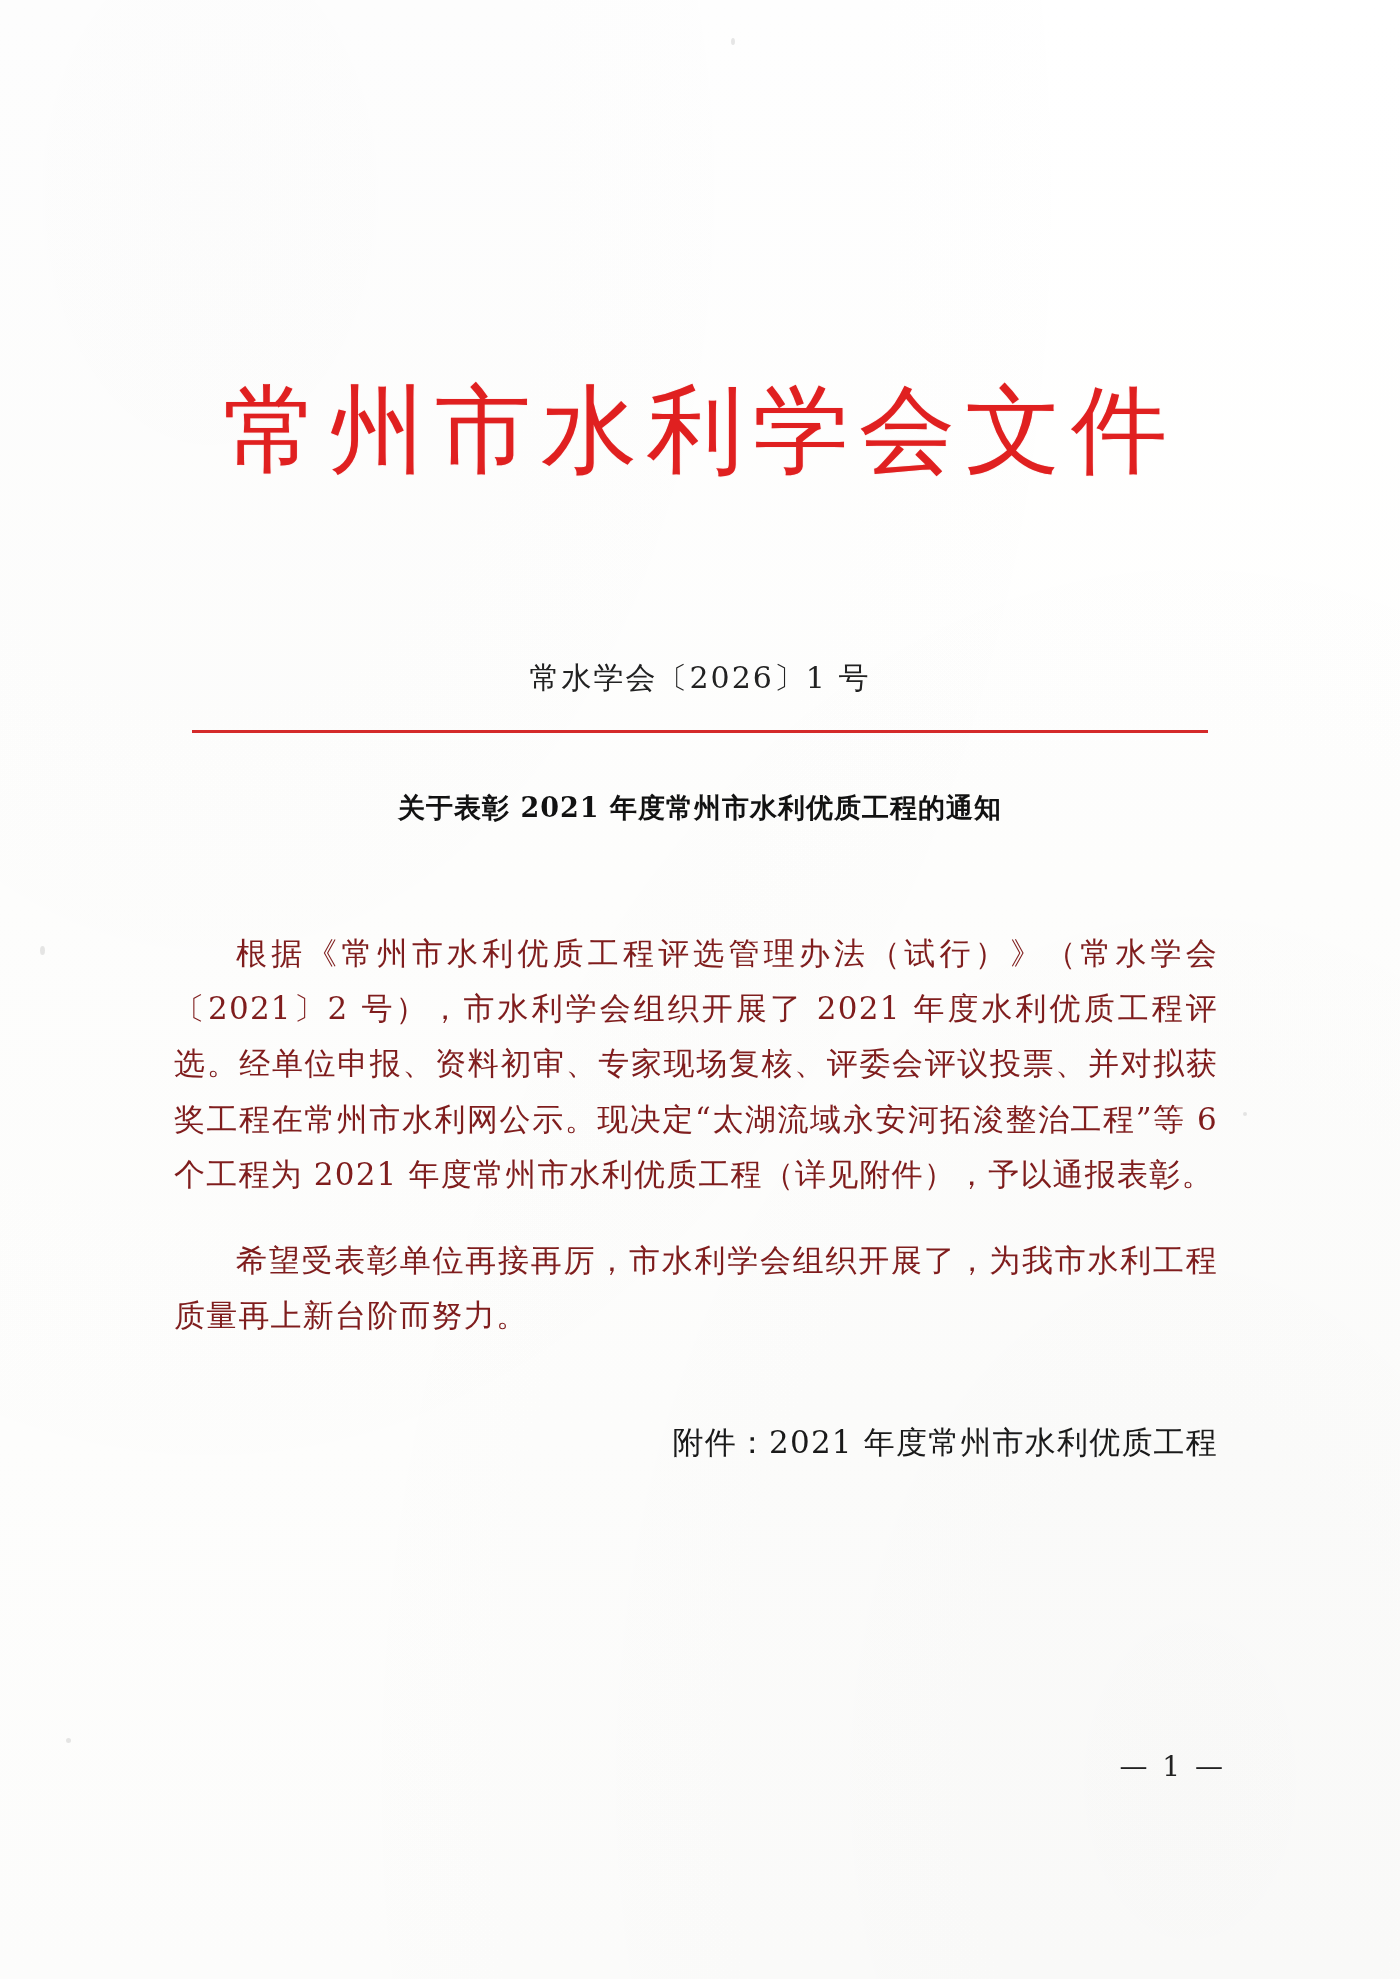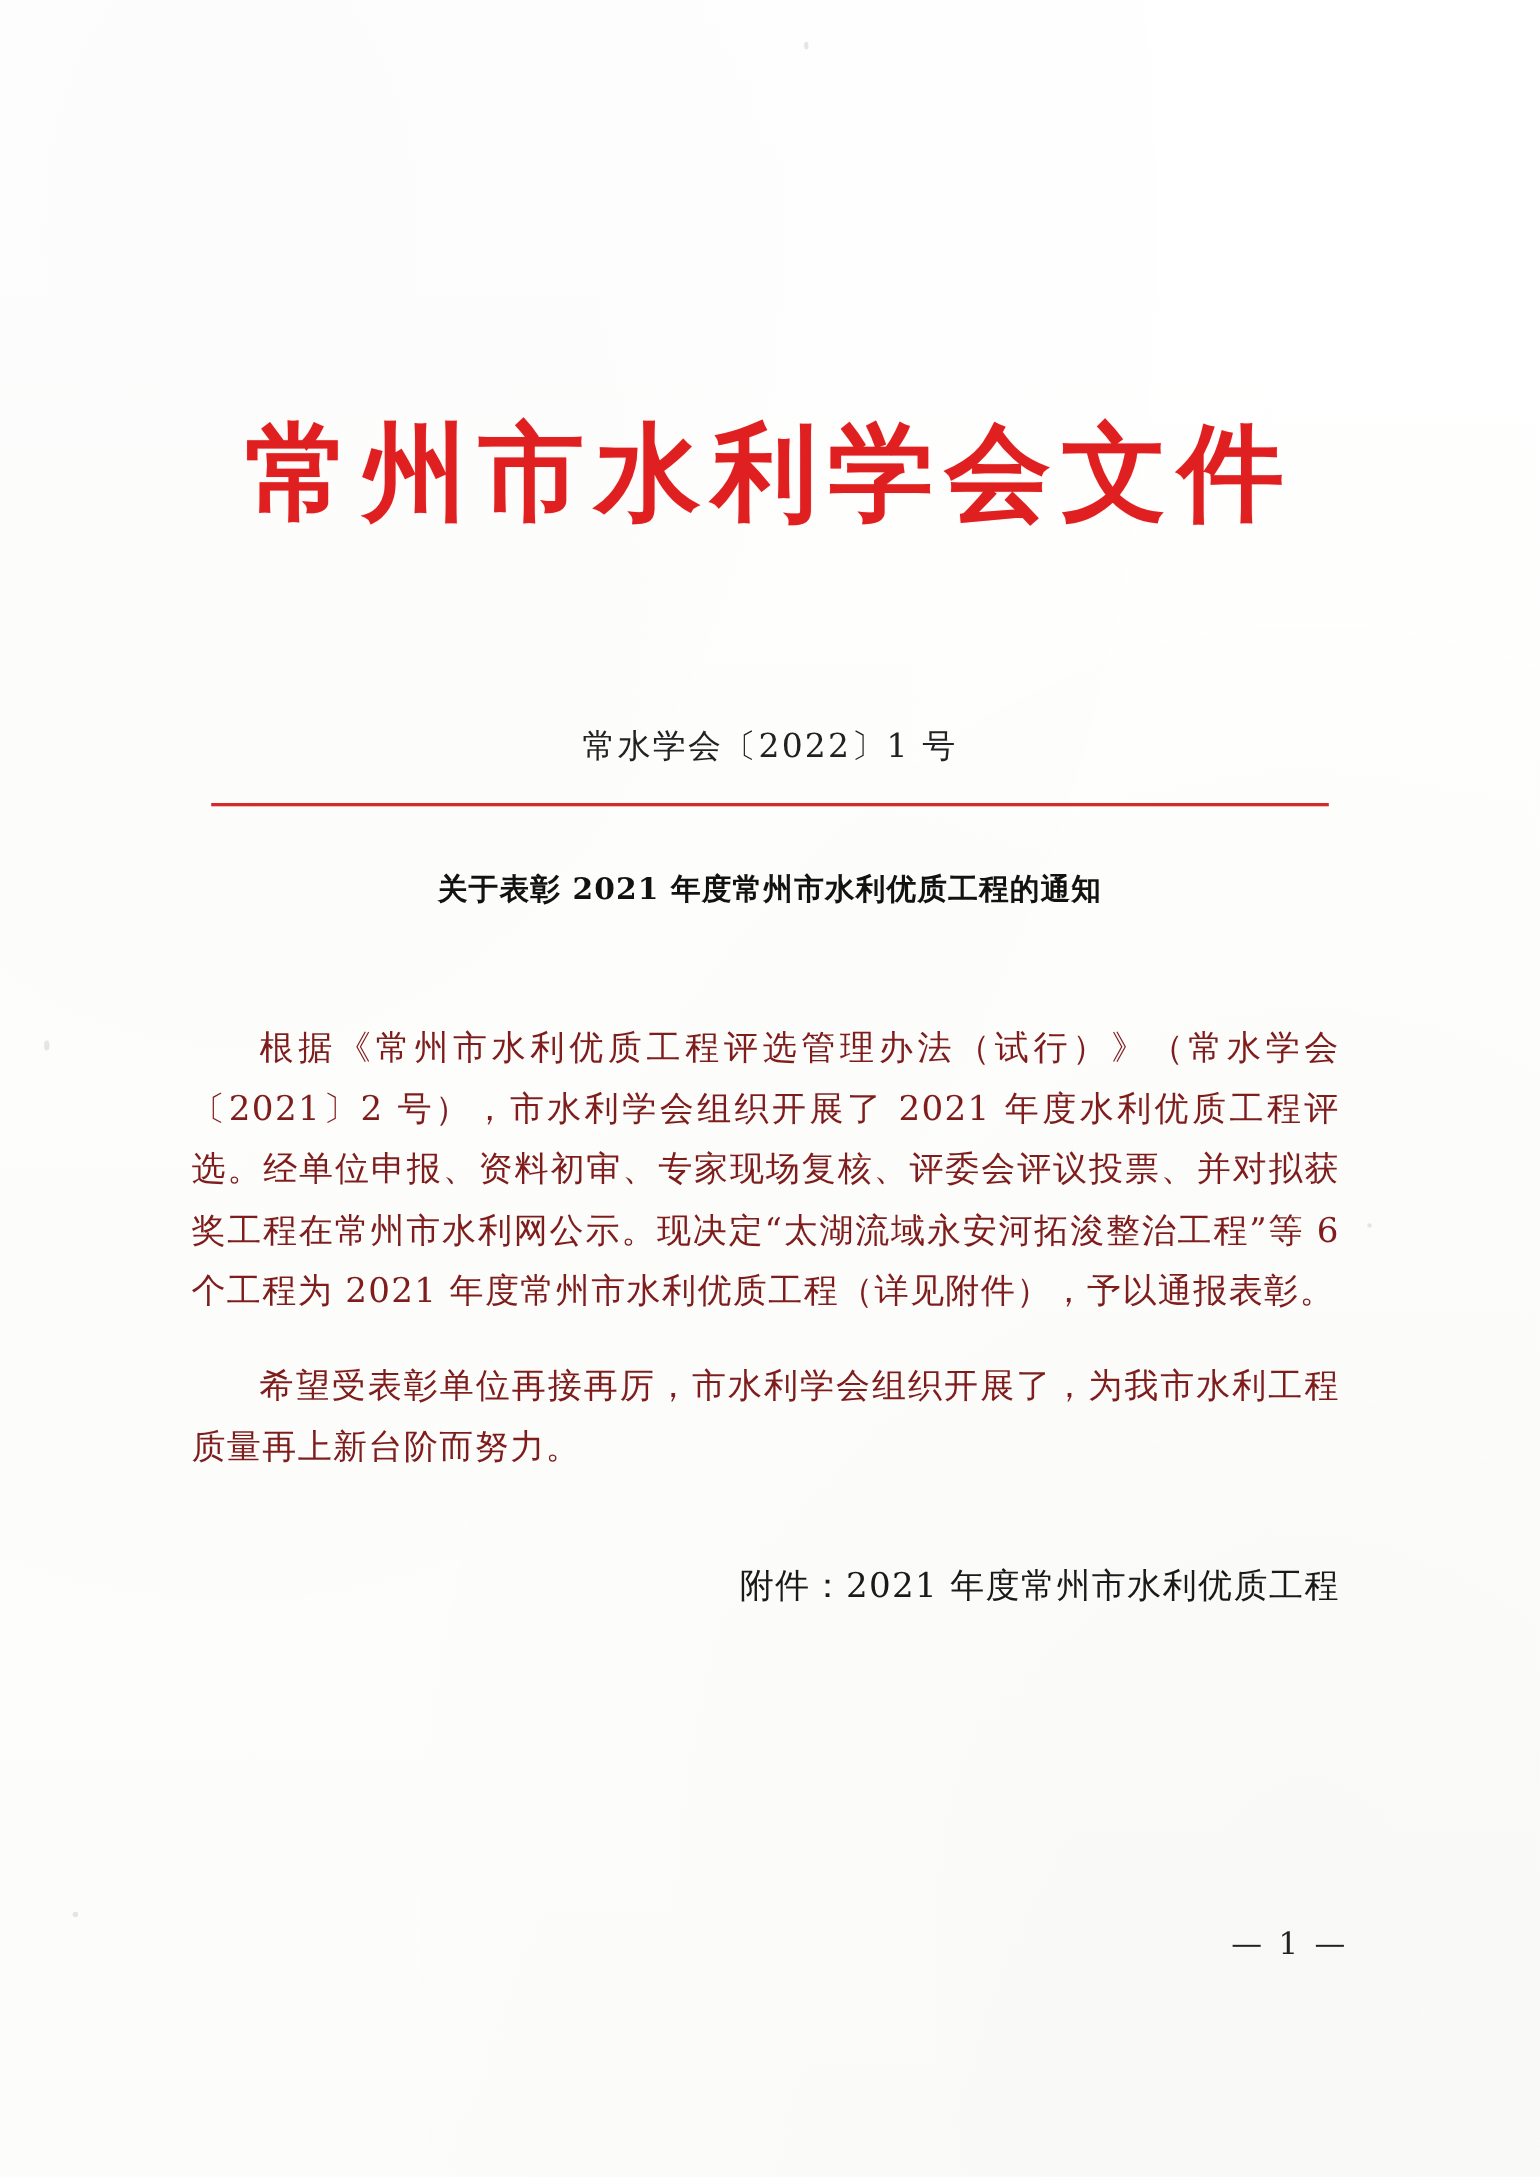--- a/index.html
+++ b/index.html
@@ -44,21 +44,21 @@
   
   .masthead {
     position: absolute;
     top: 382px;
     left: 0;
     width: 100%;
     text-align: center;
   }
   .masthead .title {
     font-family: "DejaVu Serif", "Liberation Serif", serif;
-    font-weight: 700;
+    font-weight: 400;
     font-size: 96px;
     letter-spacing: 10px;
     line-height: 1;
     color: #e02020;
     white-space: nowrap;
     text-shadow: 0 0 1px rgba(224,32,32,0.4);
   }
 
   
   .docnum {
@@ -164,21 +164,21 @@
   <div class="speck" style="left:731px; top:38px;  width:4px;  height:7px;"></div>
   <div class="speck" style="left:66px;  top:1738px;width:5px;  height:5px;"></div>
   <div class="speck" style="left:1243px;top:1112px;width:4px; height:4px;"></div>
 
   <div class="content">
 
     <div class="masthead">
       <div class="title">常州市水利学会文件</div>
     </div>
 
-    <div class="docnum">常水学会〔2022〕1 号</div>
+    <div class="docnum">常水学会〔2026〕1 号</div>
 
     <div class="redline"></div>
 
     <div class="doc-heading">关于表彰 2021 年度常州市水利优质工程的通知</div>
 
     <div class="body-block">
 
       <p class="para">根据《常州市水利优质工程评选管理办法（试行）》（常水学会〔2021〕2 号），市水利学会组织开展了 2021 年度水利优质工程评选。经单位申报、资料初审、专家现场复核、评委会评议投票、并对拟获奖工程在常州市水利网公示。现决定“太湖流域永安河拓浚整治工程”等 6 个工程为 2021 年度常州市水利优质工程（详见附件），予以通报表彰。</p>
 
       <p class="para spaced">希望受表彰单位再接再厉，市水利学会组织开展了，为我市水利工程质量再上新台阶而努力。</p>

